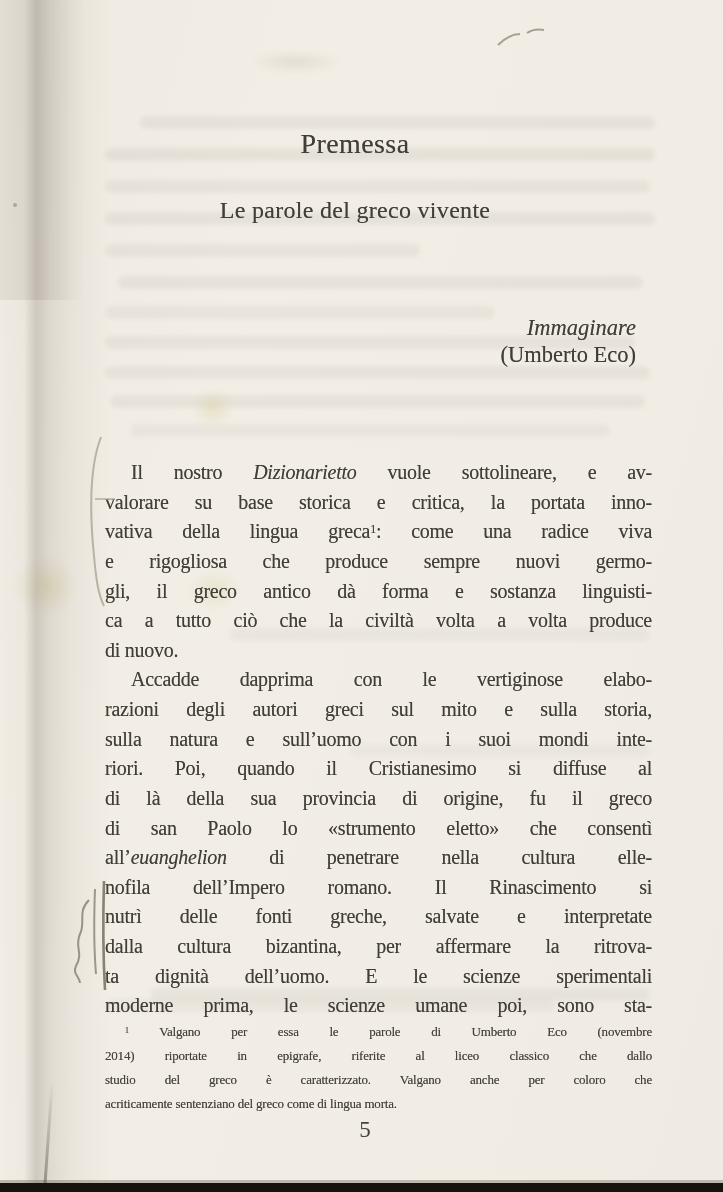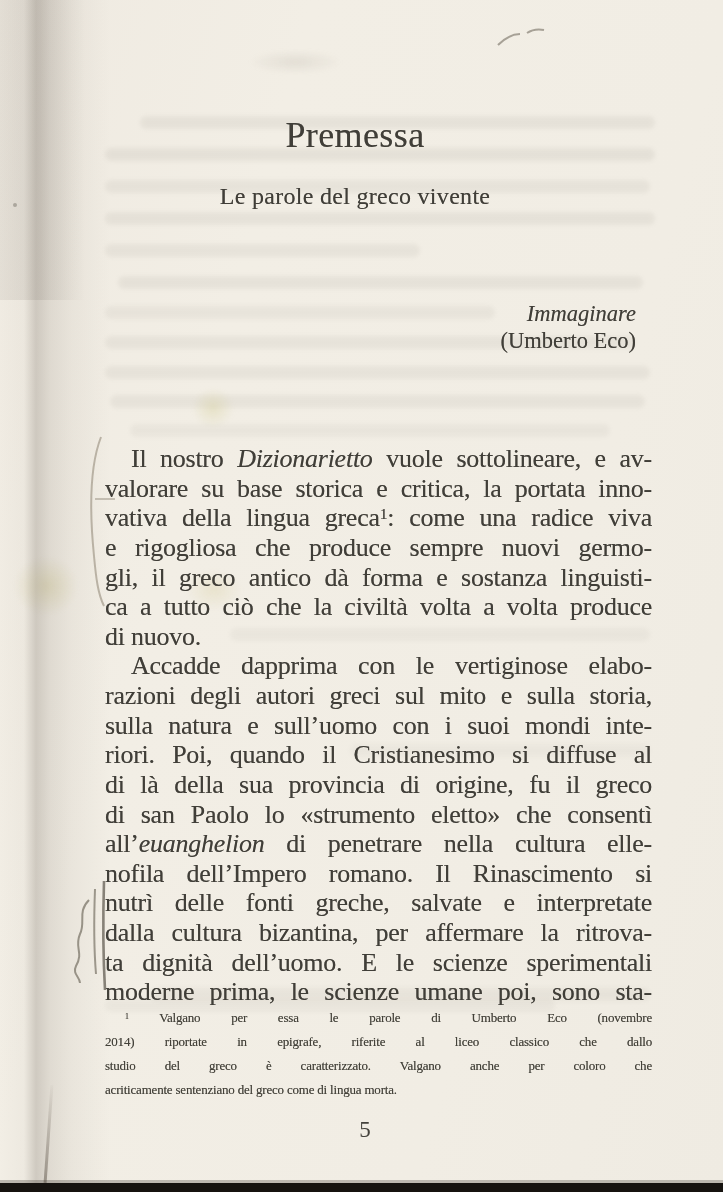--- a/index.html
+++ b/index.html
@@ -25,42 +25,42 @@
   .bottom-fade{position:absolute;left:0;right:0;bottom:9px;height:3px;background:rgba(70,63,54,.30);}
   .edge-line{position:absolute;left:47px;bottom:9px;width:3px;height:98px;
     background:linear-gradient(rgba(170,162,150,.1),#6b6257);transform:rotate(4deg);opacity:.6;}
   
   .ghost{position:absolute;height:13px;border-radius:7px;background:#8f8a80;filter:blur(2px);pointer-events:none;}
   
   .stain{position:absolute;border-radius:50%;filter:blur(2px);pointer-events:none;}
   .dot{position:absolute;width:4px;height:4px;border-radius:50%;background:rgba(120,115,105,.5);}
   
   .heading-block{position:absolute;left:105px;width:500px;text-align:center;}
-  .kicker{position:absolute;top:114px;font-size:36px;width:100%;letter-spacing:.4px;}
+  .kicker{position:absolute;top:114px;font-size:28px;width:100%;letter-spacing:.4px;}
   .main-title{position:absolute;top:183px;font-size:24px;width:100%;letter-spacing:.3px;font-weight:normal;margin:0;}
   
   .epigraph{position:absolute;top:301px;right:87px;text-align:right;font-size:22.5px;line-height:26.5px;}
   .it{font-style:italic;}
   
   .body-text{position:absolute;top:444px;left:105px;width:547px;
-    font-size:26px;line-height:29.62px;letter-spacing:-0.25px;}
+    font-size:20px;line-height:29.62px;letter-spacing:-0.25px;}
   .footnote{position:absolute;top:1006px;left:105px;width:547px;
     font-size:13px;line-height:24.1px;letter-spacing:-0.2px;color:#434139;}
   .line{text-align:justify;text-align-last:justify;white-space:normal;}
   .line.end{text-align-last:left;}
   .line.indent{padding-left:26px;}
   .footnote .line.indent{padding-left:20px;}
   .line sup{font-size:60%;line-height:0;vertical-align:baseline;position:relative;top:-0.45em;}
   .pencil-underline{
     text-decoration-color:rgba(125,115,98,.75);
     text-decoration-thickness:1.6px;text-underline-offset:4px;text-decoration-skip-ink:none;
   }
   .page-number{position:absolute;top:1117px;left:105px;width:520px;text-align:center;font-size:23px;color:#44423c;}
   .marks{position:absolute;left:0;top:0;pointer-events:none;}
-  .txt{text-shadow:0 0 .5px rgba(64,62,56,.55);}
+  .txt{text-shadow:0 0 .5px rgba(64,62,56,.55);margin-top:14px;}
 </style>
 </head>
 <body>
 
 <div class="page">
 
   <div>
     <div class="ghost" style="left:140px;top:116px;width:515px;opacity:.11"></div>
     <div class="ghost" style="left:105px;top:148px;width:550px;opacity:.12"></div>
     <div class="ghost" style="left:105px;top:180px;width:545px;opacity:.10"></div>

